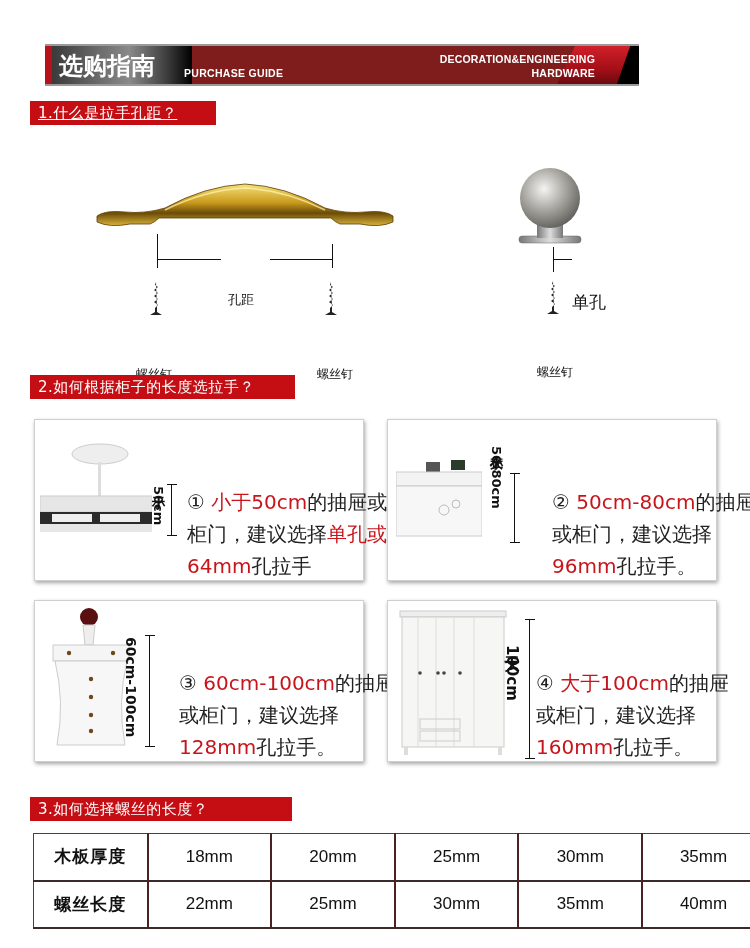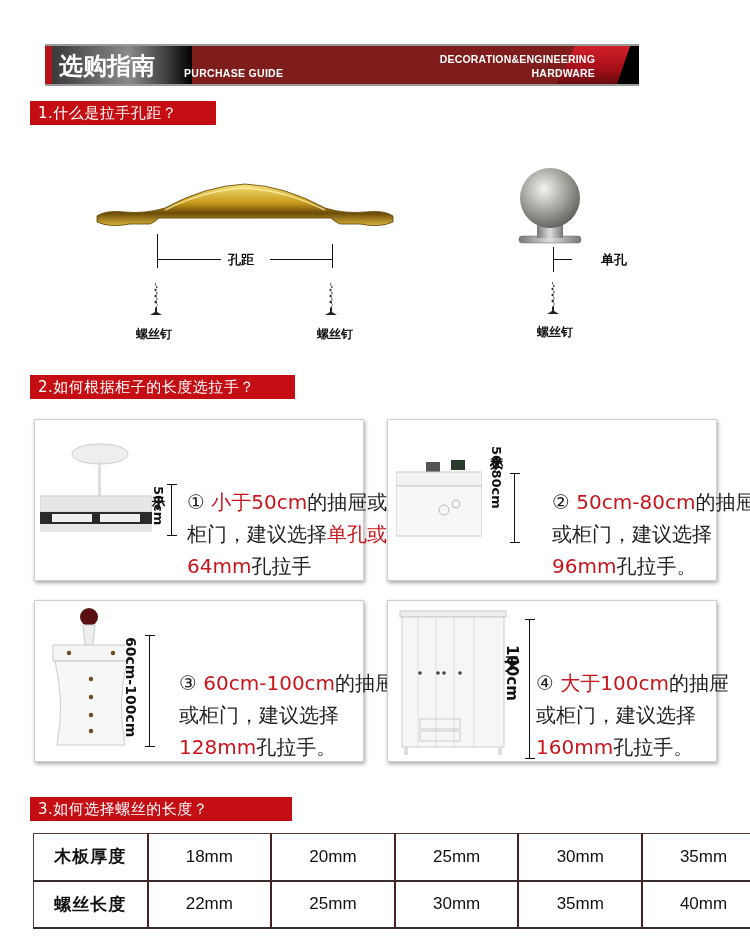--- a/index.html
+++ b/index.html
@@ -24,21 +24,21 @@
   .banner .en-right { position: absolute; right: 44px; top: 6px; text-align: right; font-family: "Liberation Sans", sans-serif;
                       font-size: 10.5px; font-weight: bold; color: #fff; line-height: 14px; letter-spacing: 0.2px; }
 
   
   .sec-head { position: absolute; left: 30px; height: 24px; background: #c50d14; color: #fff;
               font-size: 15px; line-height: 24px; padding-left: 8px; letter-spacing: 0.5px; }
 
   
   .handle { position: absolute; }
   .dim-line { position: absolute; background: #111; }
-  .label-bold { position: absolute; font-weight: bold; font-size: 12px; color: #111; }
+  .label-bold { position: absolute; font-weight: normal; font-size: 12px; color: #111; margin-top: 40px; }
   .screw { position: absolute; width: 12px; height: 34px; }
 
   
   .card { position: absolute; width: 330px; height: 162px; background: #fff;
           border: 1px solid #cfcfcf; box-shadow: 1px 2px 4px rgba(0,0,0,0.35); }
   .card .text { position: absolute; left: 152px; top: 22px; font-size: 20px; line-height: 32px; color: #222; white-space: nowrap; margin-top: 44px; }
   .card .text .red { color: #c8141b; }
   .card .vlabel { position: absolute; writing-mode: vertical-rl; font-size: 13px; font-weight: bold; color: #111; letter-spacing: 0px; }
   .card .bracket { position: absolute; width: 10px; border-top: 1px solid #111; border-bottom: 1px solid #111; }
   .card .bracket::after { content: ""; position: absolute; left: 4px; top: 0; bottom: 0; width: 1px; background: #111; }
@@ -60,21 +60,21 @@
   <div class="title-cn">选购指南</div>
   <div class="title-en">PURCHASE GUIDE</div>
   <div class="red-tab"></div>
   <div class="red-tab-right"></div>
   <div class="en-right">
     <div>DECORATION&amp;ENGINEERING</div>
     <div>HARDWARE</div>
   </div>
 </div>
 
-<div class="sec-head" style="top:101px; width:186px;">1.什么是拉手孔距？</div>
+<div class="sec-head" style="top:101px; width:186px;text-decoration:underline;">1.什么是拉手孔距？</div>
 
 <svg class="handle" style="left:95px; top:178px;" width="300" height="52" viewBox="0 0 300 52">
   <defs>
     <linearGradient id="gold" x1="0" y1="0" x2="0" y2="1">
       <stop offset="0" stop-color="#f6e27a"></stop>
       <stop offset="0.45" stop-color="#c99a1c"></stop>
       <stop offset="0.7" stop-color="#6b4b07"></stop>
       <stop offset="1" stop-color="#d8b33a"></stop>
     </linearGradient>
   </defs>
@@ -109,21 +109,21 @@
       <stop offset="0.5" stop-color="#ddd"></stop>
       <stop offset="1" stop-color="#777"></stop>
     </linearGradient>
   </defs>
   <rect x="4" y="71" width="62" height="7" rx="3" fill="url(#steelbase)" stroke="#666" stroke-width="0.5"></rect>
   <rect x="22" y="56" width="26" height="17" fill="url(#steelbase)"></rect>
   <circle cx="35" cy="33" r="30" fill="url(#steel)"></circle>
 </svg>
 <div class="dim-line" style="left:553px; top:247px; width:1px; height:25px;"></div>
 <div class="dim-line" style="left:553px; top:259px; width:19px; height:1px;"></div>
-<div class="label-bold" style="left:601px; top:251px; font-size:13px;">单孔</div>
+<div class="label-bold" style="left:572px; top:251px; font-size:17px;">单孔</div>
 <svg class="screw" style="left:547px; top:281px;" viewBox="0 0 12 34">
   <path d="M6,0 L5,3 L8,5 L4,8 L8,11 L4,14 L8,17 L4,20 L8,23 L5,26 L5,30 L0,33 L12,33 L7,30 L7,26 Z" fill="#222"></path>
 </svg>
 <div class="label-bold" style="left:537px; top:324px;">螺丝钉</div>
 
 <div class="sec-head" style="top:375px; width:265px;">2.如何根据柜子的长度选拉手？</div>
 
 <div class="card" style="left:34px; top:419px;">
   <svg style="position:absolute; left:5px; top:22px;" width="112" height="90" viewBox="0 0 112 90">
     <ellipse cx="60" cy="12" rx="28" ry="10" fill="#eee" stroke="#ccc"></ellipse>

